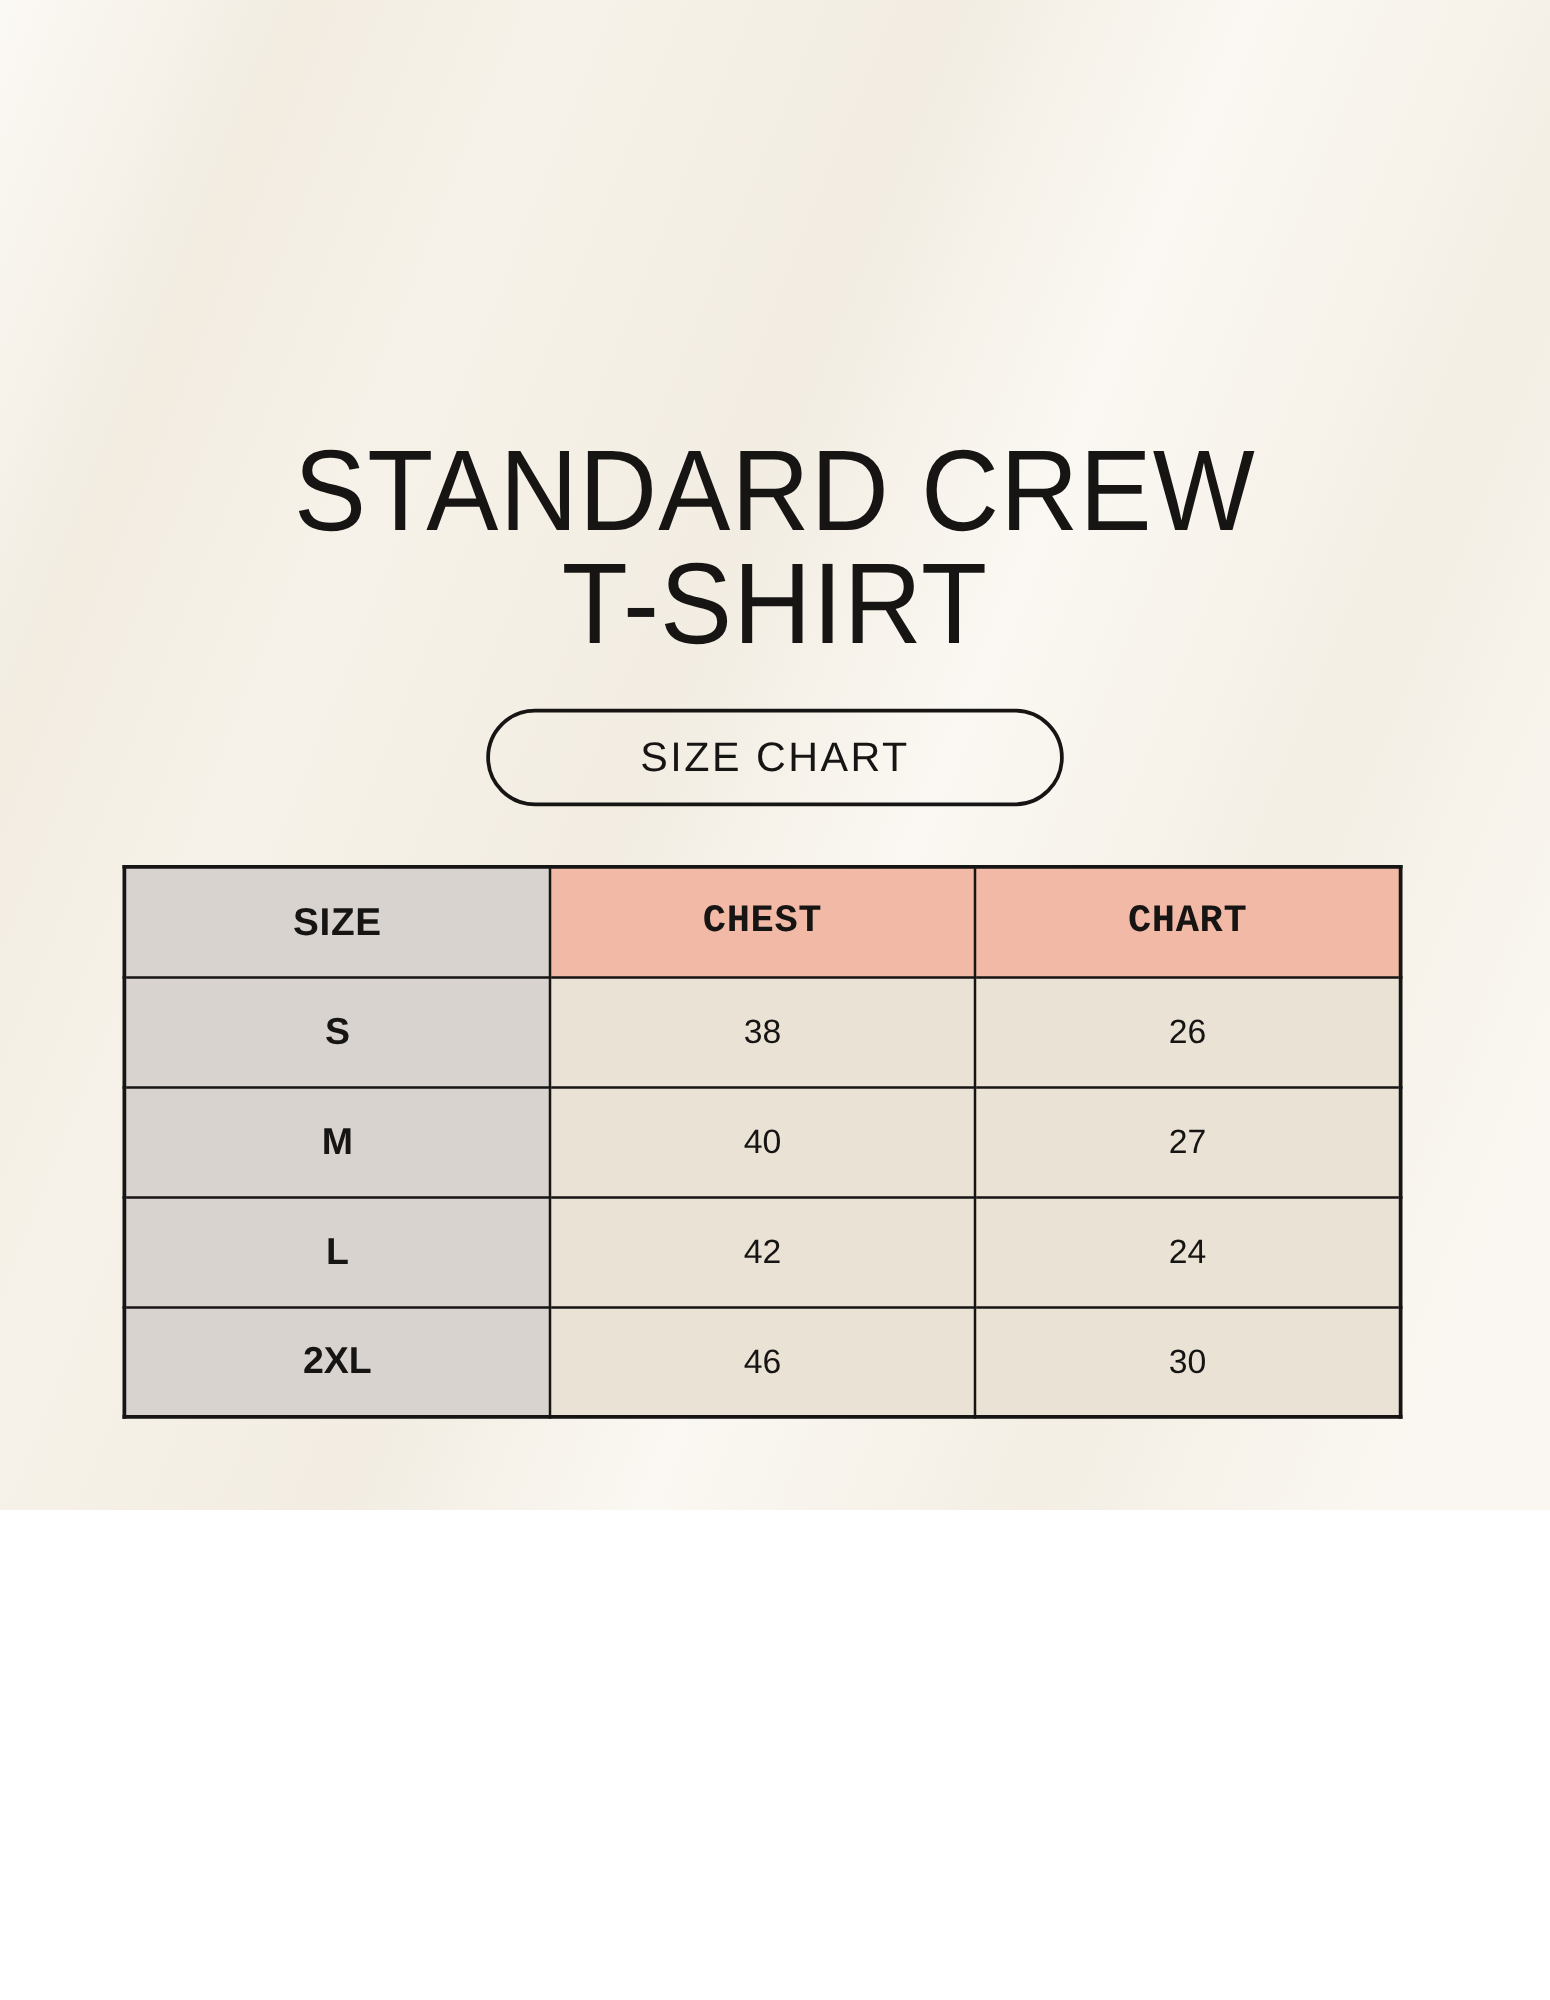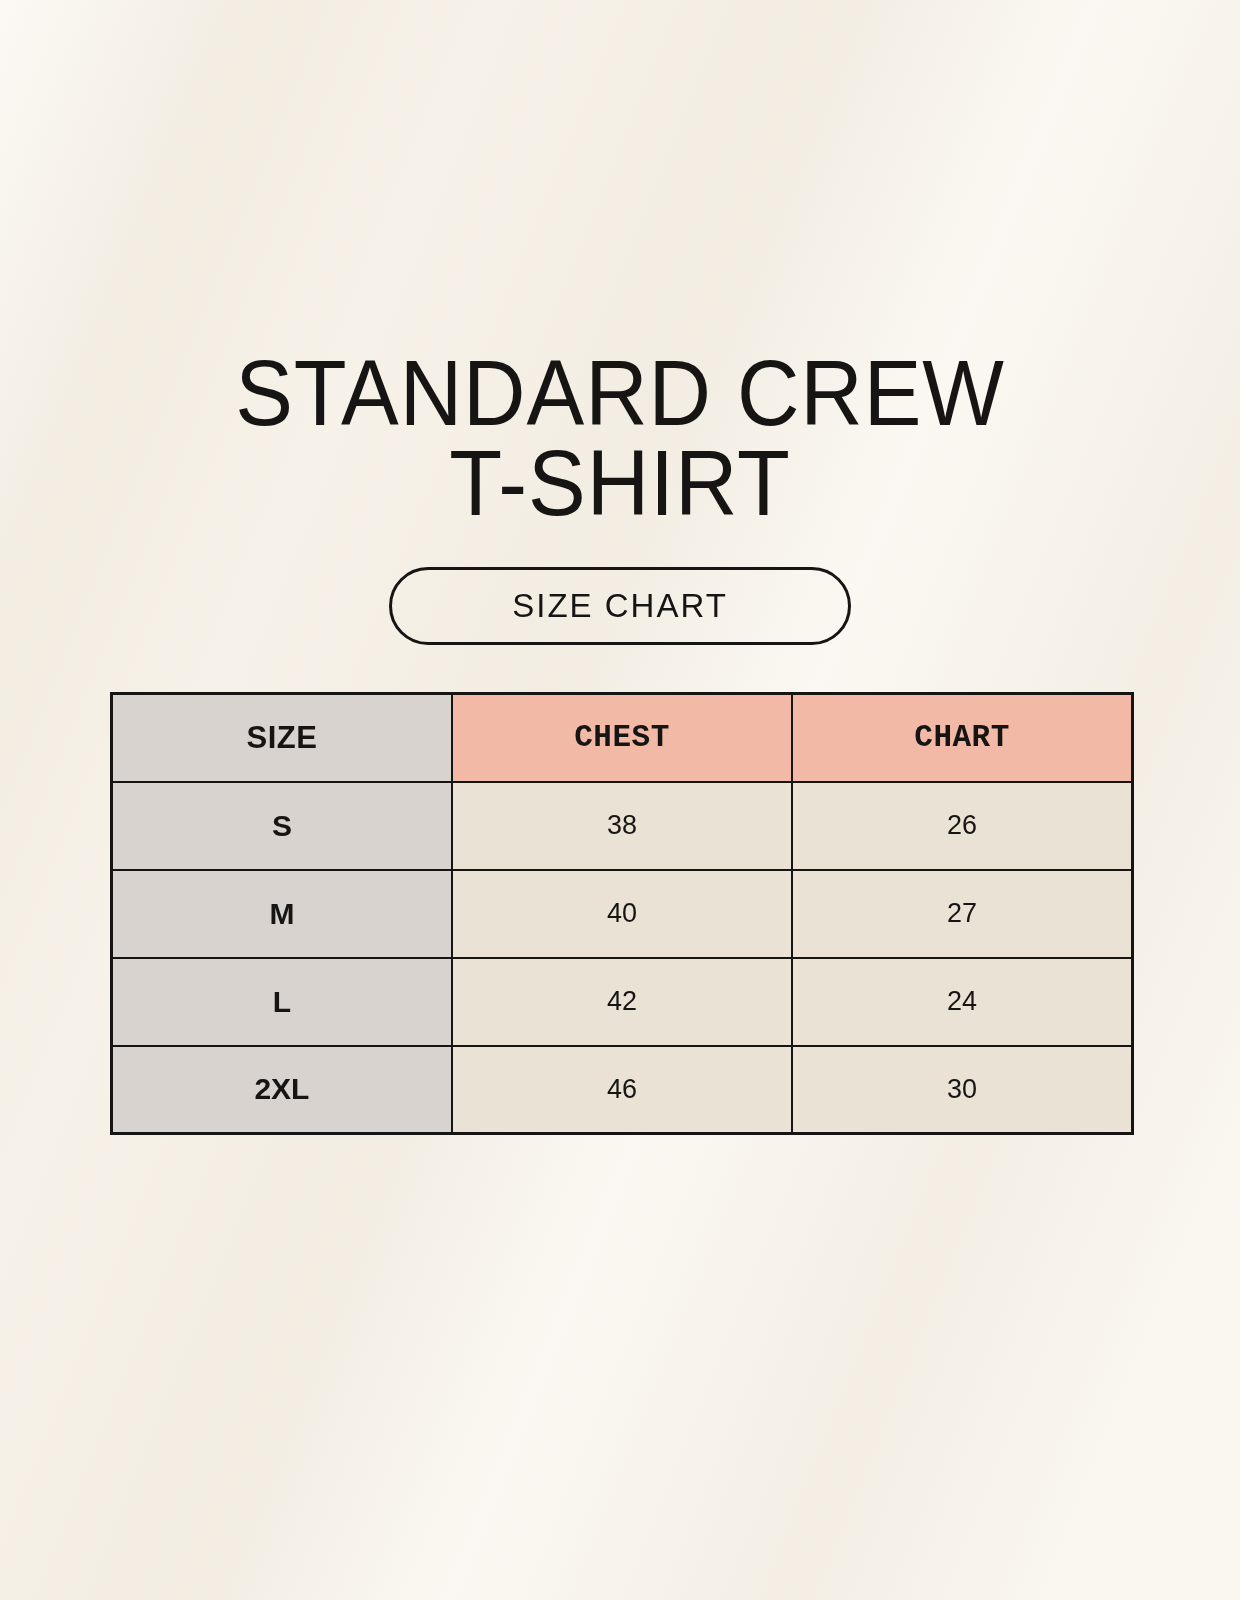--- a/index.html
+++ b/index.html
@@ -5,21 +5,21 @@
   * { margin: 0; padding: 0; box-sizing: border-box; }
 
   html, body {
     font-family: "Liberation Sans", sans-serif;
     color: #161514;
   }
 
   .page {
     position: relative;
     width: 1240px;
-    height: 1600px;
+    height: 1208px;
     overflow: hidden;
     background:
       linear-gradient(112deg,
         rgba(255,255,255,0.55) 0%,
         rgba(233,226,211,0.35) 14%,
         rgba(255,255,255,0.0) 26%,
         rgba(231,224,209,0.30) 44%,
         rgba(255,255,255,0.45) 58%,
         rgba(234,227,213,0.25) 76%,
         rgba(255,255,255,0.40) 92%),
@@ -57,21 +57,21 @@
     color: #161514;
     display: flex;
     align-items: center;
     justify-content: center;
     cursor: pointer;
   }
 
   table.size-table {
     position: absolute;
     top: 692px;
-    left: 110px;
+    left: 98px;
     width: 1024px;
     border-collapse: collapse;
     border: 3px solid #161514;
     table-layout: fixed;
   }
   .size-table th, .size-table td {
     border: 2.5px solid #161514;
     text-align: center;
     vertical-align: middle;
     height: 88px;

